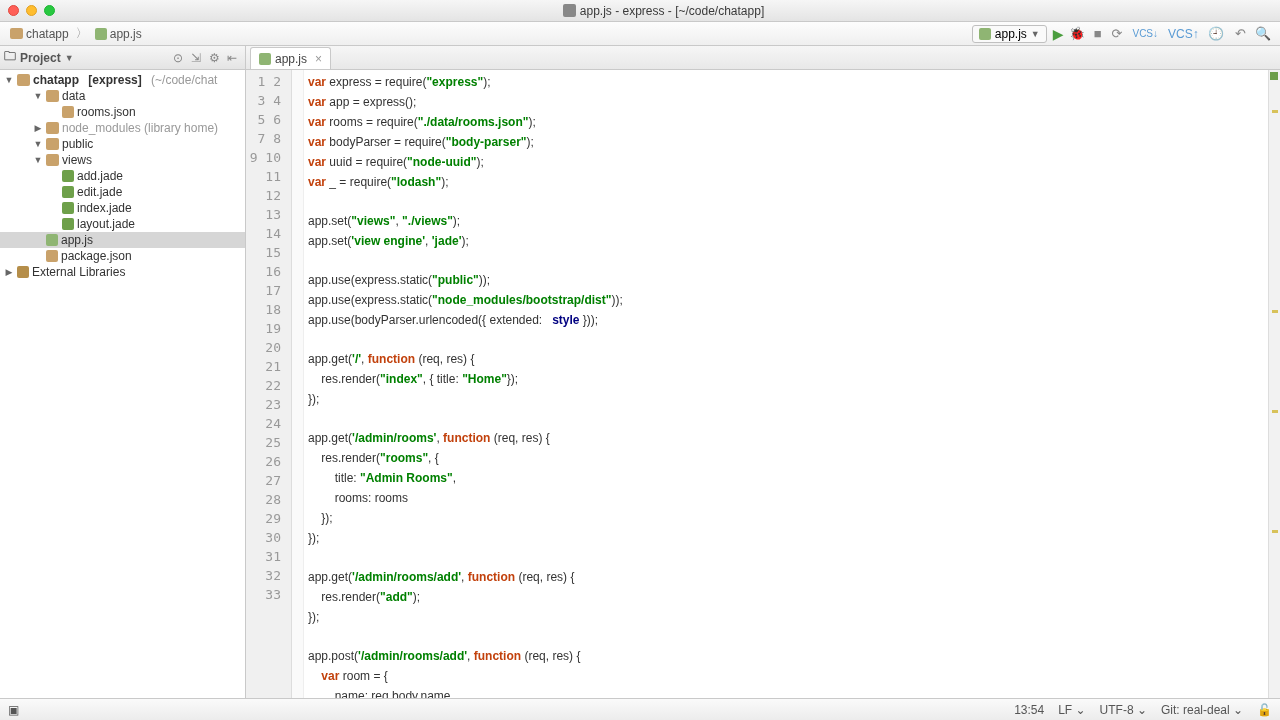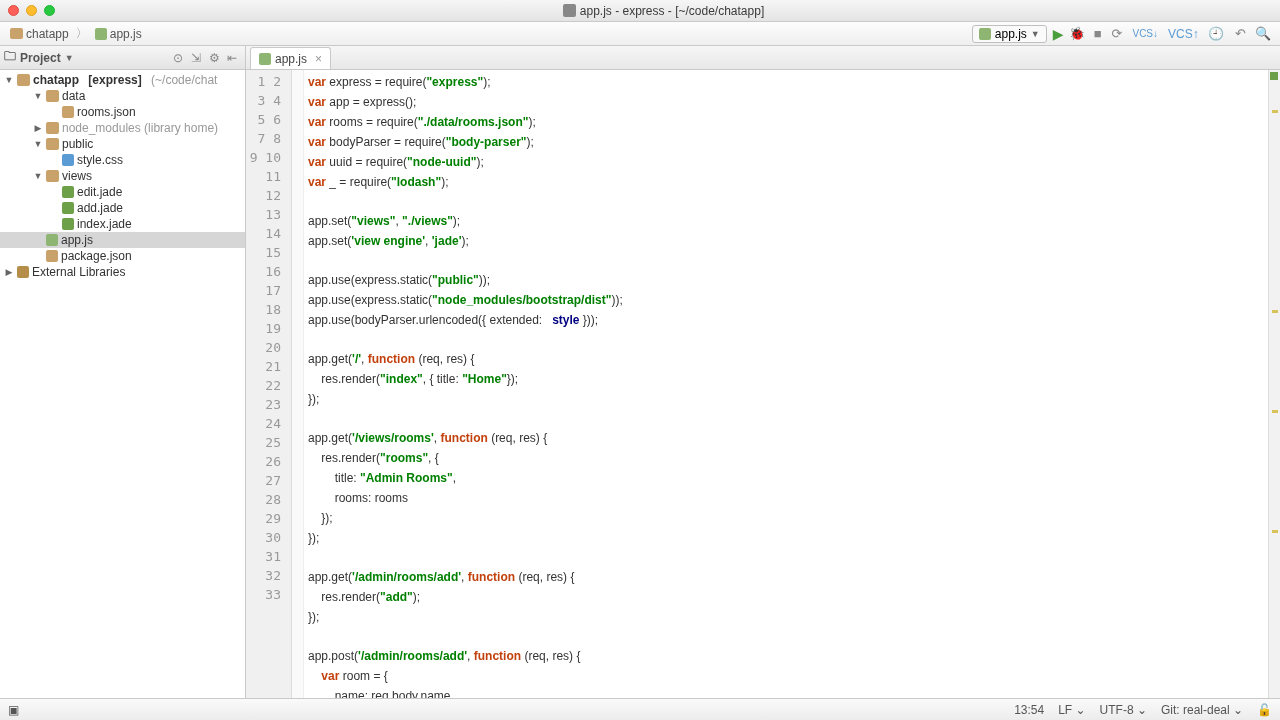--- a/index.html
+++ b/index.html
@@ -159,48 +159,48 @@
             <span class="fic"></span> 
             <span class="dim">node_modules <span class="dim">(library home)</span></span>
           </div>
           <div class="node">
             <span class="ind" style="width:26px"></span>
             <span class="chv">▼</span>
             <span class="fic"></span> 
             <span>public</span>
           </div>
           <div class="node">
-            <span class="ind" style="width:42px"></span>
-            <span class="chv"> </span>
-            <span class="fcss"></span> 
-            <span>style.css</span>
-          </div>
-          <div class="node">
             <span class="ind" style="width:26px"></span>
             <span class="chv">▼</span>
             <span class="fic"></span> 
             <span>views</span>
           </div>
           <div class="node">
             <span class="ind" style="width:42px"></span>
             <span class="chv"> </span>
             <span class="fjade"></span> 
+            <span>add.jade</span>
+          </div>
+          <div class="node">
+            <span class="ind" style="width:42px"></span>
+            <span class="chv"> </span>
+            <span class="fjade"></span> 
             <span>edit.jade</span>
-          </div>
-          <div class="node">
-            <span class="ind" style="width:42px"></span>
-            <span class="chv"> </span>
-            <span class="fjade"></span> 
-            <span>add.jade</span>
           </div>
           <div class="node">
             <span class="ind" style="width:42px"></span>
             <span class="chv"> </span>
             <span class="fjade"></span> 
             <span>index.jade</span>
+          </div>
+          <div class="node">
+            <span class="ind" style="width:42px"></span>
+            <span class="chv"> </span>
+            <span class="fjade"></span> 
+            <span>layout.jade</span>
           </div>
           <div class="node sel">
             <span class="ind" style="width:26px"></span>
             <span class="chv"> </span>
             <span class="fjs"></span> 
             <span>app.js</span>
           </div>
           <div class="node">
             <span class="ind" style="width:26px"></span>
             <span class="chv"> </span>
@@ -271,21 +271,21 @@
 <span class="fn">app.set(</span><span class="str">'view engine'</span><span class="fn">, </span><span class="str">'jade'</span><span class="fn">);</span>
 
 <span class="fn">app.use(express.static(</span><span class="str">"public"</span><span class="fn">));</span>
 <span class="fn">app.use(express.static(</span><span class="str">"node_modules/bootstrap/dist"</span><span class="fn">));</span>
 <span class="fn">app.use(bodyParser.urlencoded({ extended:   </span><span class="lit">style</span><span class="fn"> }));</span>
 
 <span class="fn">app.get(</span><span class="str">'/'</span><span class="fn">, </span><span class="kw">function</span><span class="fn"> (req, res) {</span>
 <span class="fn">    res.render(</span><span class="str">"index"</span><span class="fn">, { title: </span><span class="str">"Home"</span><span class="fn">});</span>
 <span class="fn">});</span>
 
-<span class="fn">app.get(</span><span class="str">'/views/rooms'</span><span class="fn">, </span><span class="kw">function</span><span class="fn"> (req, res) {</span>
+<span class="fn">app.get(</span><span class="str">'/admin/rooms'</span><span class="fn">, </span><span class="kw">function</span><span class="fn"> (req, res) {</span>
 <span class="fn">    res.render(</span><span class="str">"rooms"</span><span class="fn">, {</span>
 <span class="fn">        title: </span><span class="str">"Admin Rooms"</span><span class="fn">,</span>
 <span class="fn">        rooms: rooms</span>
 <span class="fn">    });</span>
 <span class="fn">});</span>
 
 <span class="fn">app.get(</span><span class="str">'/admin/rooms/add'</span><span class="fn">, </span><span class="kw">function</span><span class="fn"> (req, res) {</span>
 <span class="fn">    res.render(</span><span class="str">"add"</span><span class="fn">);</span>
 <span class="fn">});</span>
 

